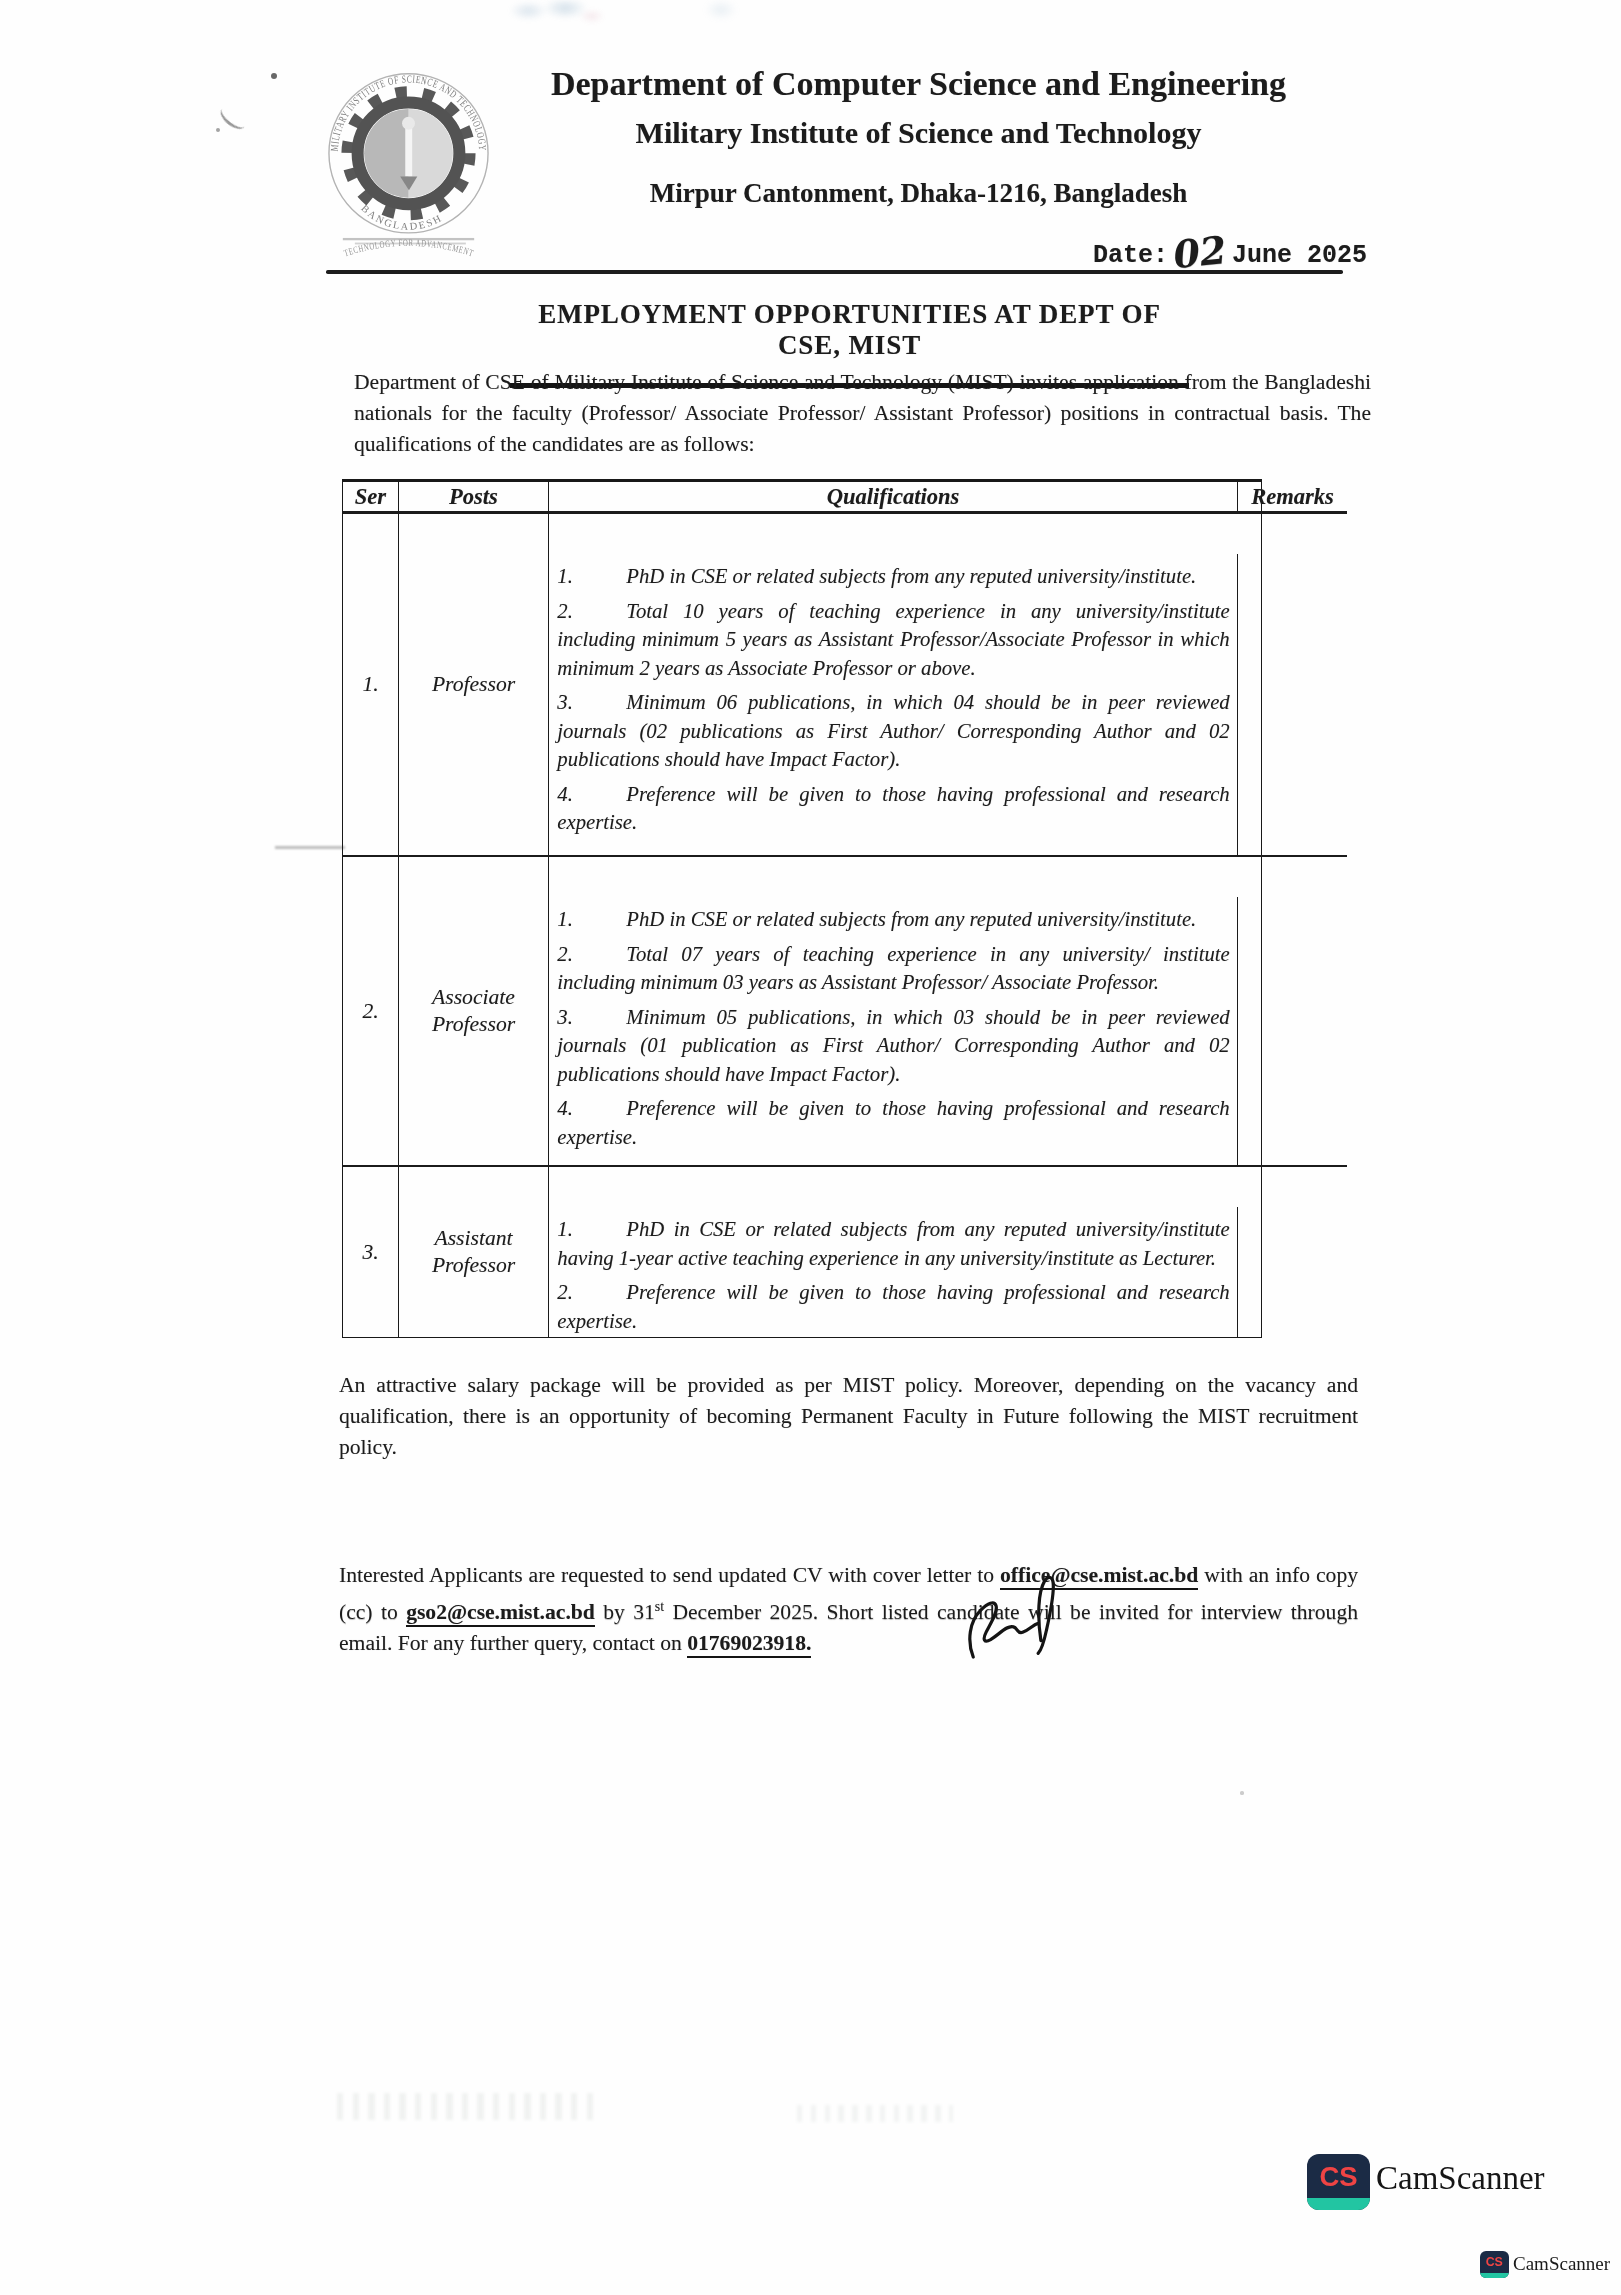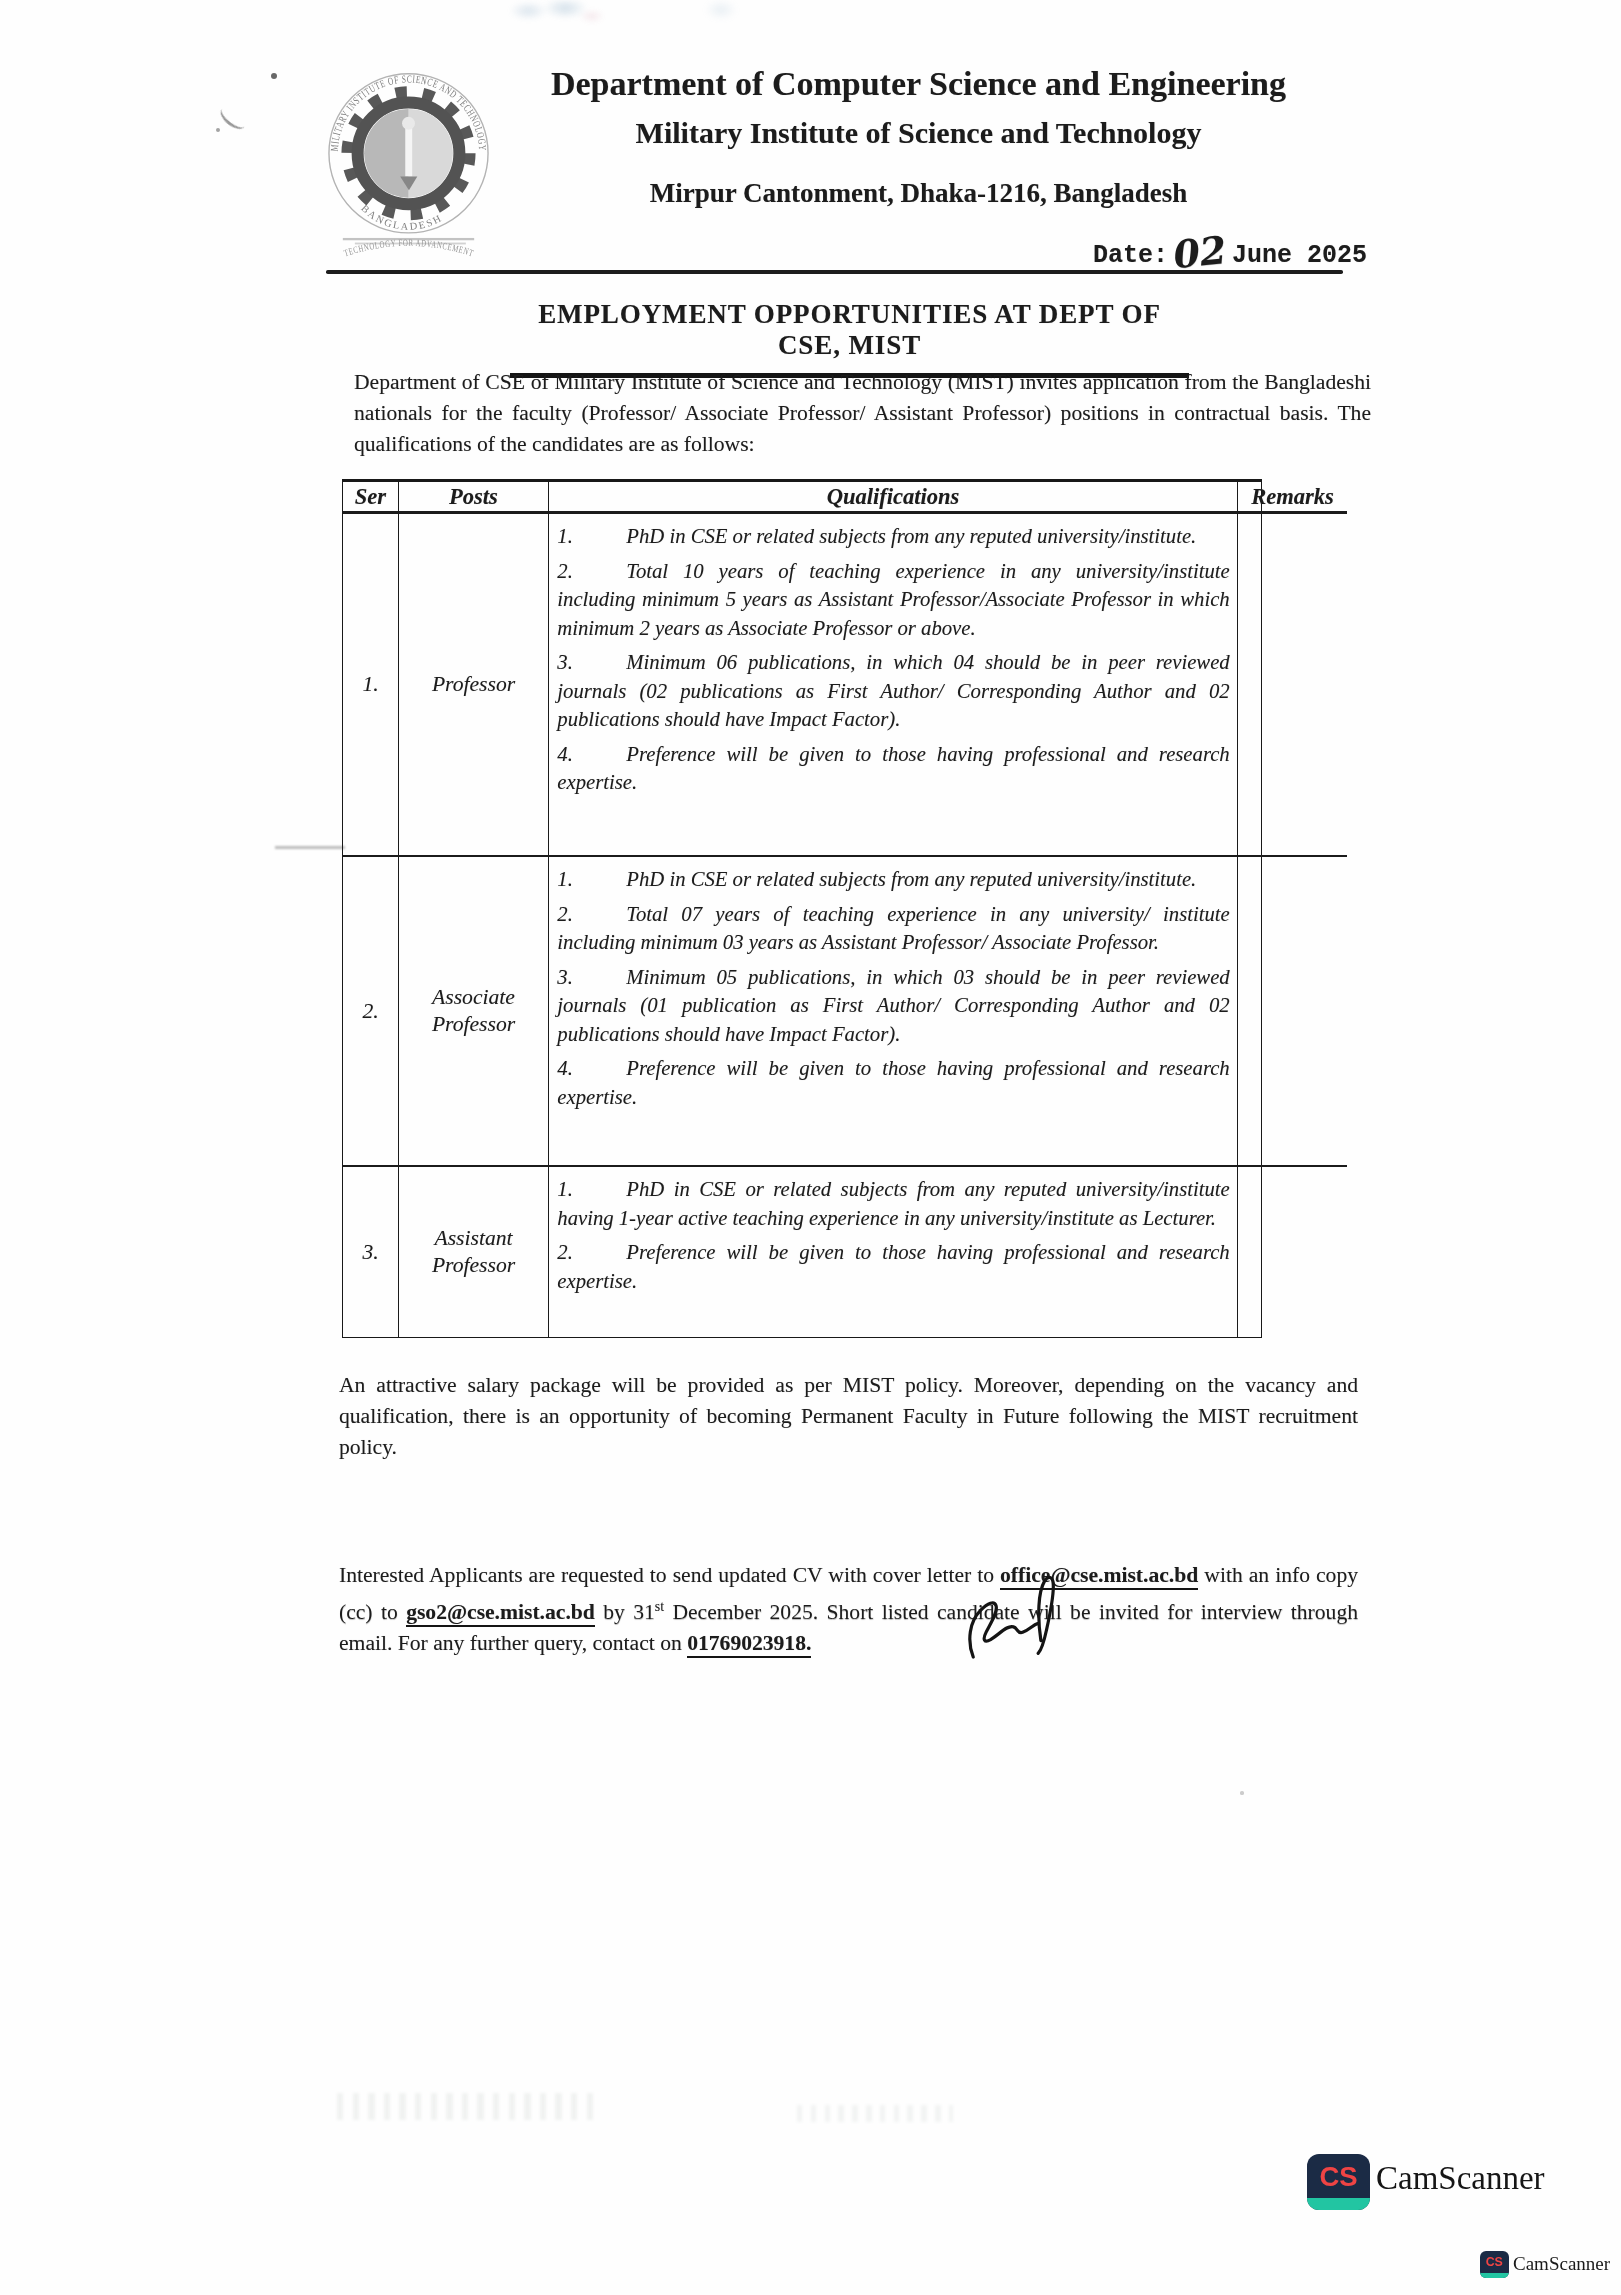--- a/index.html
+++ b/index.html
@@ -14,32 +14,32 @@
   .h2{font-size:30px;font-weight:bold;line-height:35px;margin-top:12px;}
   .h3{font-size:27px;font-weight:bold;line-height:30px;margin-top:28px;}
 
   .date{left:1093px;top:226px;white-space:nowrap;}
   .date-part{font-size:25px;font-weight:bold;font-family:Liberation Mono, monospace;}
   .hand{display:inline-block;font-size:38px;font-style:italic;font-weight:bold;font-family:"DejaVu Serif",serif;margin:0 6.4px 0 4.6px;transform:rotate(-6deg) translateY(3.7px);}
   .rule{left:326px;top:270px;width:1017px;height:4.1px;background:#1d1d1d;filter:blur(0.3px);border-radius:1.8px;}
 
   
   .title-wrap{left:510px;top:299px;width:679px;text-align:center;}
-  .title{display:inline-block;font-size:27px;font-weight:bold;letter-spacing:0.9px;border-bottom:5px solid #151515;padding-bottom:12px;}
+  .title{display:inline-block;font-size:27px;font-weight:bold;letter-spacing:0.9px;border-bottom:5px solid #151515;padding-bottom:22px;}
   .intro{left:339px;top:352px;width:1017px;font-size:21.6px;line-height:31px;text-align:justify;margin:15px;}
 
   
   .tbl{left:342px;top:479px;width:920px;border:1.8px solid #181818;border-top-width:3.7px;display:grid;grid-template-columns:56px 150px 689px 109px;grid-template-rows:32px 343px 310px 170px;box-sizing:border-box;font-style:italic;}
   .cell{border-right:1.8px solid #1b1b1b;border-bottom:2.3px solid #1b1b1b;overflow:hidden;box-sizing:border-box;}
   .last-col{border-right:none;}
   .row-last{border-bottom:none;}
   .th{font-weight:bold;font-size:22.5px;display:flex;align-items:center;justify-content:center;border-bottom-width:3.2px;}
   .ser,.post{display:flex;align-items:center;justify-content:center;font-size:21.6px;text-align:center;}
   .post{padding:0 6.4px;line-height:27.5px;}
-  .quals{padding:8.3px 7.3px 0 8.3px;font-size:20.7px;line-height:28.5px;}
+  .quals{padding:8.3px 7.3px 0 8.3px;font-size:20.7px;line-height:28.5px;margin-top:40px;}
   .qitem{margin:0 0 6px;text-align:justify;}
   .qnum{display:inline-block;width:69px;}
 
   
   .para{width:1019px;font-size:21.6px;line-height:31px;text-align:justify;margin:0;}
   .salary{left:339px;top:1370px;}
   .contact{left:339px;top:1560px;}
   .em{font-weight:bold;border-bottom:2.8px solid #141414;padding-bottom:0.5px;}
   .ord{font-size:13.8px;}
 

